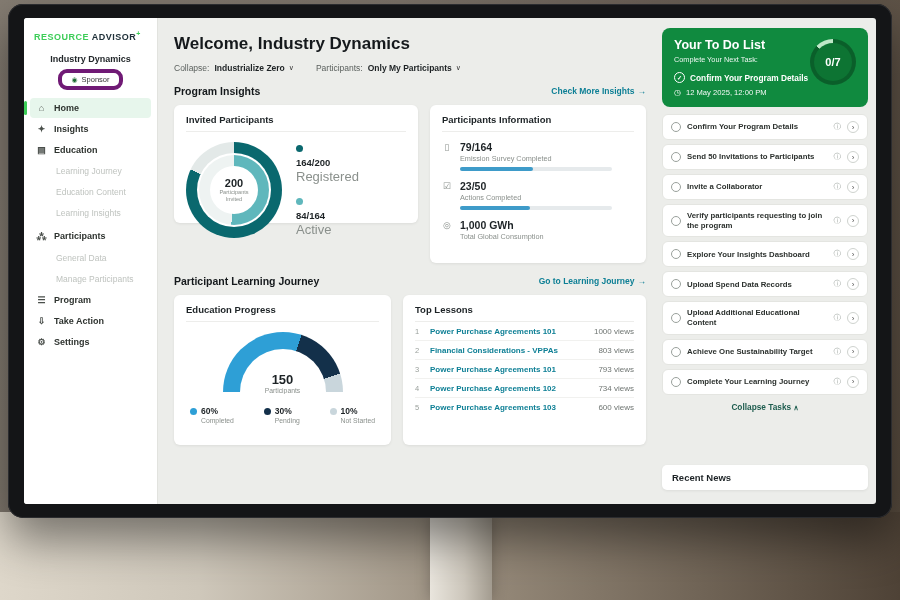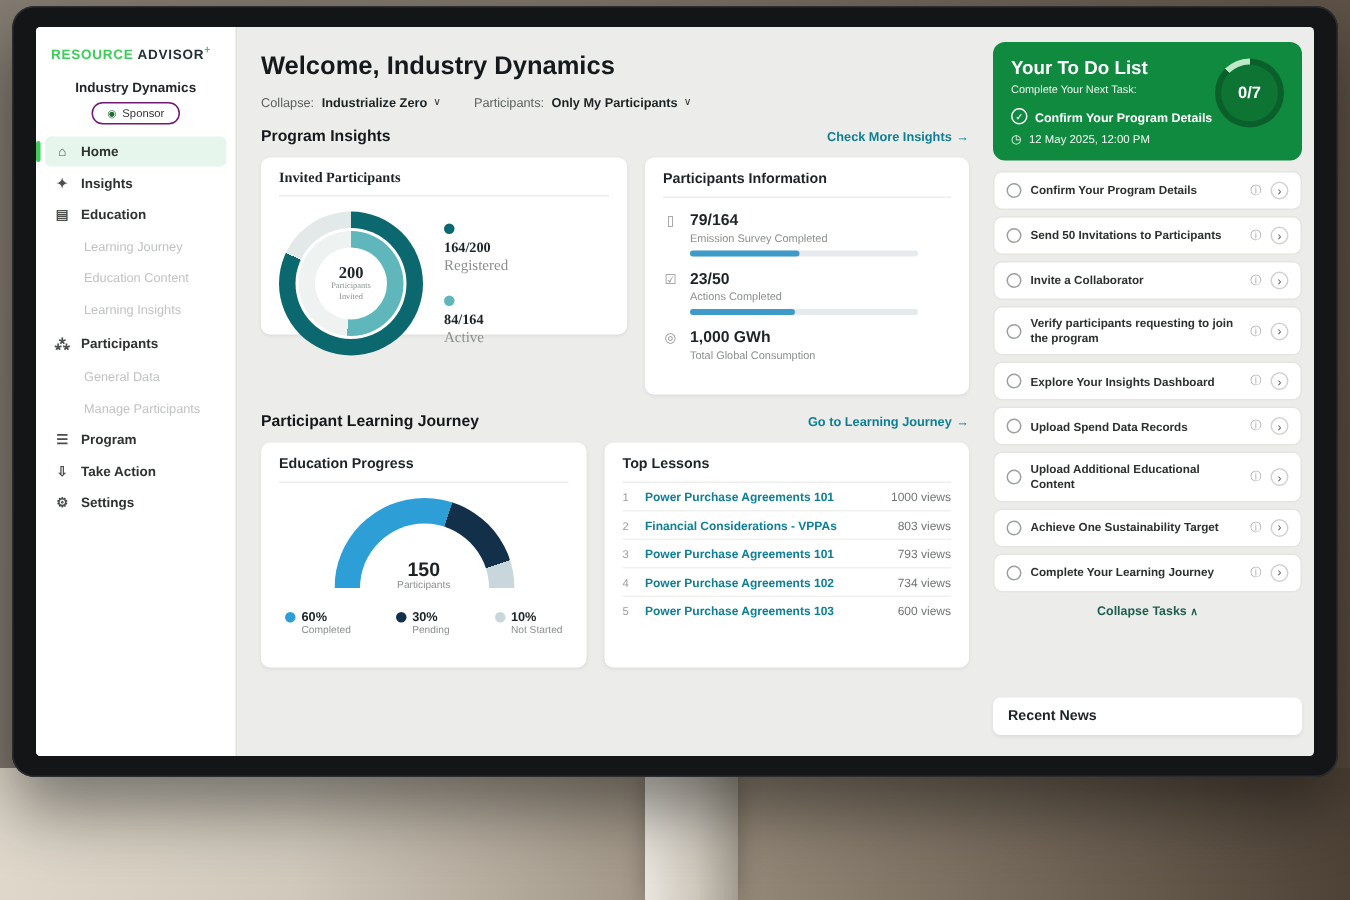--- a/index.html
+++ b/index.html
@@ -21,21 +21,21 @@
   .screen{position:absolute;left:16px;top:14px;width:852px;height:486px;background:#ecedea;
     border-radius:3px;overflow:hidden;}
   
   .sidebar{position:absolute;left:0;top:0;bottom:0;width:134px;background:#fff;border-right:1px solid #e2e3df;}
   .logo{padding:12px 10px 4px;font-size:9px;font-weight:bold;letter-spacing:.5px;}
   .logo-a{color:var(--brand);}
   .logo-b{color:#20313a;}
   .logo-b sup{color:var(--brand);font-size:7px;}
   .org{margin-top:8px;text-align:center;font-size:9px;font-weight:bold;color:#22272a;}
   .badge-wrap{display:flex;justify-content:center;margin:5px 0 8px;}
-  .badge{display:inline-flex;align-items:flex-end;gap:4px;border:1px solid #701a75;border-radius:9px;
+  .badge{display:inline-flex;align-items:flex-end;gap:4px;border:4px solid #701a75;border-radius:9px;
     padding:2px 9px;font-size:7.5px;color:#333;cursor:pointer;}
   .badge-ic{color:#1f6b33;font-size:7px;}
   .nav-item{display:flex;align-items:center;gap:7px;margin:1px 6px;padding:5px 6px;border-radius:4px;
     font-size:9px;font-weight:bold;color:#2e332f;cursor:pointer;position:relative;}
   .nav-icon{width:11px;text-align:center;color:#4a4f4b;font-size:9px;}
   .nav-item.active{background:var(--active-bg);}
   .nav-item.active::before{content:"";position:absolute;left:-6px;top:3px;bottom:3px;width:3px;background:var(--brand);border-radius:2px;}
   .nav-item.sub{padding-left:26px;font-weight:normal;font-size:8.5px;color:#bfc3bf;}
   
   .content{position:absolute;left:134px;top:0;width:504px;height:100%;padding:10px 16px;}
@@ -44,39 +44,39 @@
   .fctrl{display:inline-flex;align-items:center;gap:4px;margin-left:5px;cursor:pointer;}
   .fvalue{font-weight:bold;color:#1d2224;}
   .caret{font-size:7px;color:#333;}
   .flabel.l2{margin-left:22px;}
   .section-head{display:flex;align-items:center;justify-content:space-between;margin:12px 0 8px;}
   .section-title{font-size:10.5px;font-weight:bold;color:#15191c;}
   .tlink{display:flex;align-items:center;gap:3px;color:var(--link);font-weight:bold;font-size:8.5px;cursor:pointer;}
   .cards-row{display:flex;gap:12px;}
   .card{background:#fff;border-radius:6px;padding:9px 12px;box-shadow:0 1px 3px rgba(0,0,0,.07);}
   .card-title{font-size:9.5px;font-weight:bold;color:#1d2326;padding-bottom:6px;border-bottom:1px solid #ededeb;}
-  .card-invited{width:244px;height:118px;font-family:Liberation Serif, serif;}
+  .card-invited{width:244px;height:118px;}
   .card-info{width:216px;height:158px;}
   .card-edu{width:217px;height:150px;}
   .card-lessons{width:243px;height:150px;}
   
   .invited-body{display:flex;align-items:center;gap:14px;margin-top:10px;}
   .donut{position:relative;width:96px;height:96px;flex:0 0 auto;}
   .ring,.hole{position:absolute;border-radius:50%;}
   .ring.outer{inset:0;}
   .hole.h1{inset:11px;background:#fff;}
   .ring.inner{inset:13px;}
   .hole.h2{inset:24px;background:#fff;display:flex;flex-direction:column;align-items:center;justify-content:center;text-align:center;}
   .donut-c-val{font-size:11px;font-weight:bold;color:#1d2326;}
   .donut-c-lab{font-size:5.6px;color:#8a908c;line-height:1.2;width:42px;}
   .dlegend{display:flex;flex-direction:column;gap:12px;}
   .dleg-item{display:flex;align-items:flex-start;gap:5px;flex-direction:column;}
   .dot{width:7px;height:7px;border-radius:50%;background:#999;margin-top:2px;flex:0 0 auto;}
   .dleg-val{font-size:9.5px;font-weight:bold;color:#1d2326;}
-  .dleg-lab{font-size:10px;color:#8a908c;margin-top:1px;}
+  .dleg-lab{font-size:13px;color:#8a908c;margin-top:1px;}
   
   .stat{display:flex;gap:8px;margin-top:9px;}
   .stat-ic{color:#8d938f;font-size:9px;width:10px;text-align:center;margin-top:1px;}
   .stat-val{font-size:10.5px;font-weight:bold;color:#1d2326;}
   .stat-lab{font-size:7.3px;color:#8a908c;margin:1px 0 4px;}
   .pbar{width:152px;height:4px;border-radius:3px;background:#e6eaec;position:relative;}
   .pfill{height:4px;border-radius:3px;background:var(--bar);}
   
   .gauge{position:relative;width:120px;height:62px;margin:10px auto 0;overflow:hidden;}
   .gauge-arc{position:absolute;left:0;top:0;width:120px;height:120px;border-radius:50%;}

